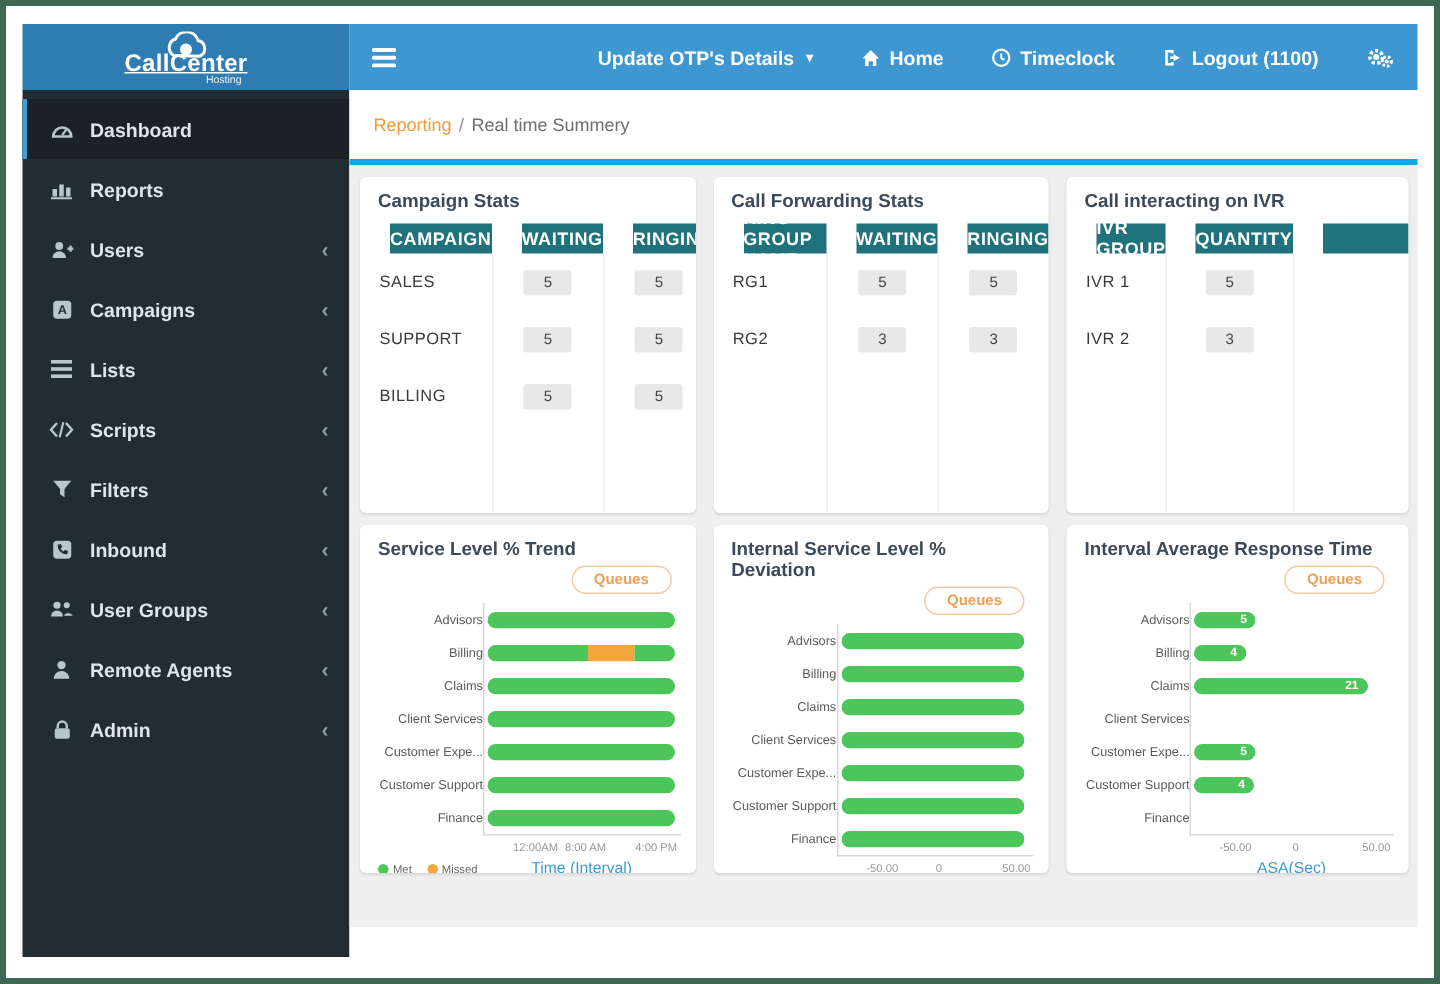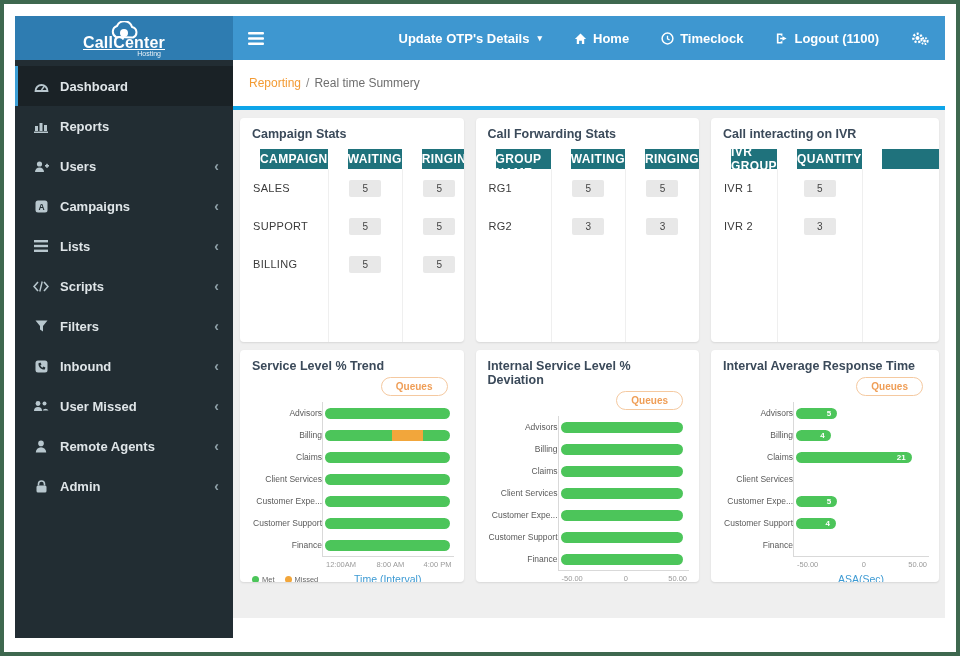--- a/index.html
+++ b/index.html
@@ -62,21 +62,21 @@
   .cat-label { height:22px; display:flex; align-items:center; font-size:8.5px; color:#5a5a5a; }
   .plot { flex:1; border-left:1px solid #d9d9d9; border-bottom:1px solid #d9d9d9; display:flex; flex-direction:column; }
   .bar-row { height:22px; display:flex; align-items:center; padding-left:2px; }
   .bar { height:11px; display:flex; position:relative; }
   .seg { height:100%; }
   .seg.met { background:#4cc55a; }
   .seg.missed { background:#f2a63b; }
   .bar-val { position:absolute; right:6px; top:50%; transform:translateY(-50%); color:#fff; font-size:8px; font-weight:bold; }
   .ticks { position:relative; height:13px; margin-left:72px; font-size:7.5px; color:#9a9a9a; }
   .tick { position:absolute; top:3px; }
-  .tick.t0 { left:4px; } .tick.t1 { left:52%; transform:translateX(-50%); } .tick.t2 { right:2px; }
+  .tick.t0 { left:20px; } .tick.t1 { left:52%; transform:translateX(-50%); } .tick.t2 { right:2px; }
   .chart-footer { position:relative; height:18px; display:flex; align-items:center; }
   .legend { position:absolute; left:2px; display:flex; gap:10px; align-items:center; }
   .legend-item { display:flex; align-items:center; gap:3px; font-size:7.5px; color:#666; }
   .legend-dot { width:7px; height:7px; border-radius:50%; display:inline-block; }
   .xlabel { flex:1; text-align:center; padding-left:72px; color:#3d9ad3; font-size:10.5px; }
 
   .cols-campaign { grid-template-columns:1.1fr .9fr .9fr 1.1fr; }
   .cols-forward { grid-template-columns:1.1fr 1fr .95fr;border-radius:24px; }
   .cols-ivr { grid-template-columns:.95fr .95fr 1.2fr; }
 
@@ -252,21 +252,21 @@
 
       <div class="side-item">
         <span class="side-icon">
           <svg width="16" height="12" viewBox="0 0 16 12">
               <circle cx="5" cy="3.5" r="2.4" fill="currentColor"></circle>
               <path d="M1 11 a4 4 0 0 1 8 0 z" fill="currentColor"></path>
               <circle cx="11.5" cy="3.5" r="2" fill="currentColor"></circle>
               <path d="M9.5 10.5 a3.4 3.4 0 0 1 6 0 z" fill="currentColor"></path>
             </svg>
         </span>
-        <span class="side-label">User Missed</span>
+        <span class="side-label">User Groups</span>
         <span class="side-chevron">‹</span>
       </div>
 
       <div class="side-item">
         <span class="side-icon">
           <svg width="12" height="13" viewBox="0 0 12 13">
               <circle cx="6" cy="3.4" r="2.8" fill="currentColor"></circle>
               <path d="M0.8 12.5 a5.2 5.2 0 0 1 10.4 0 z" fill="currentColor"></path>
             </svg>
         </span>

